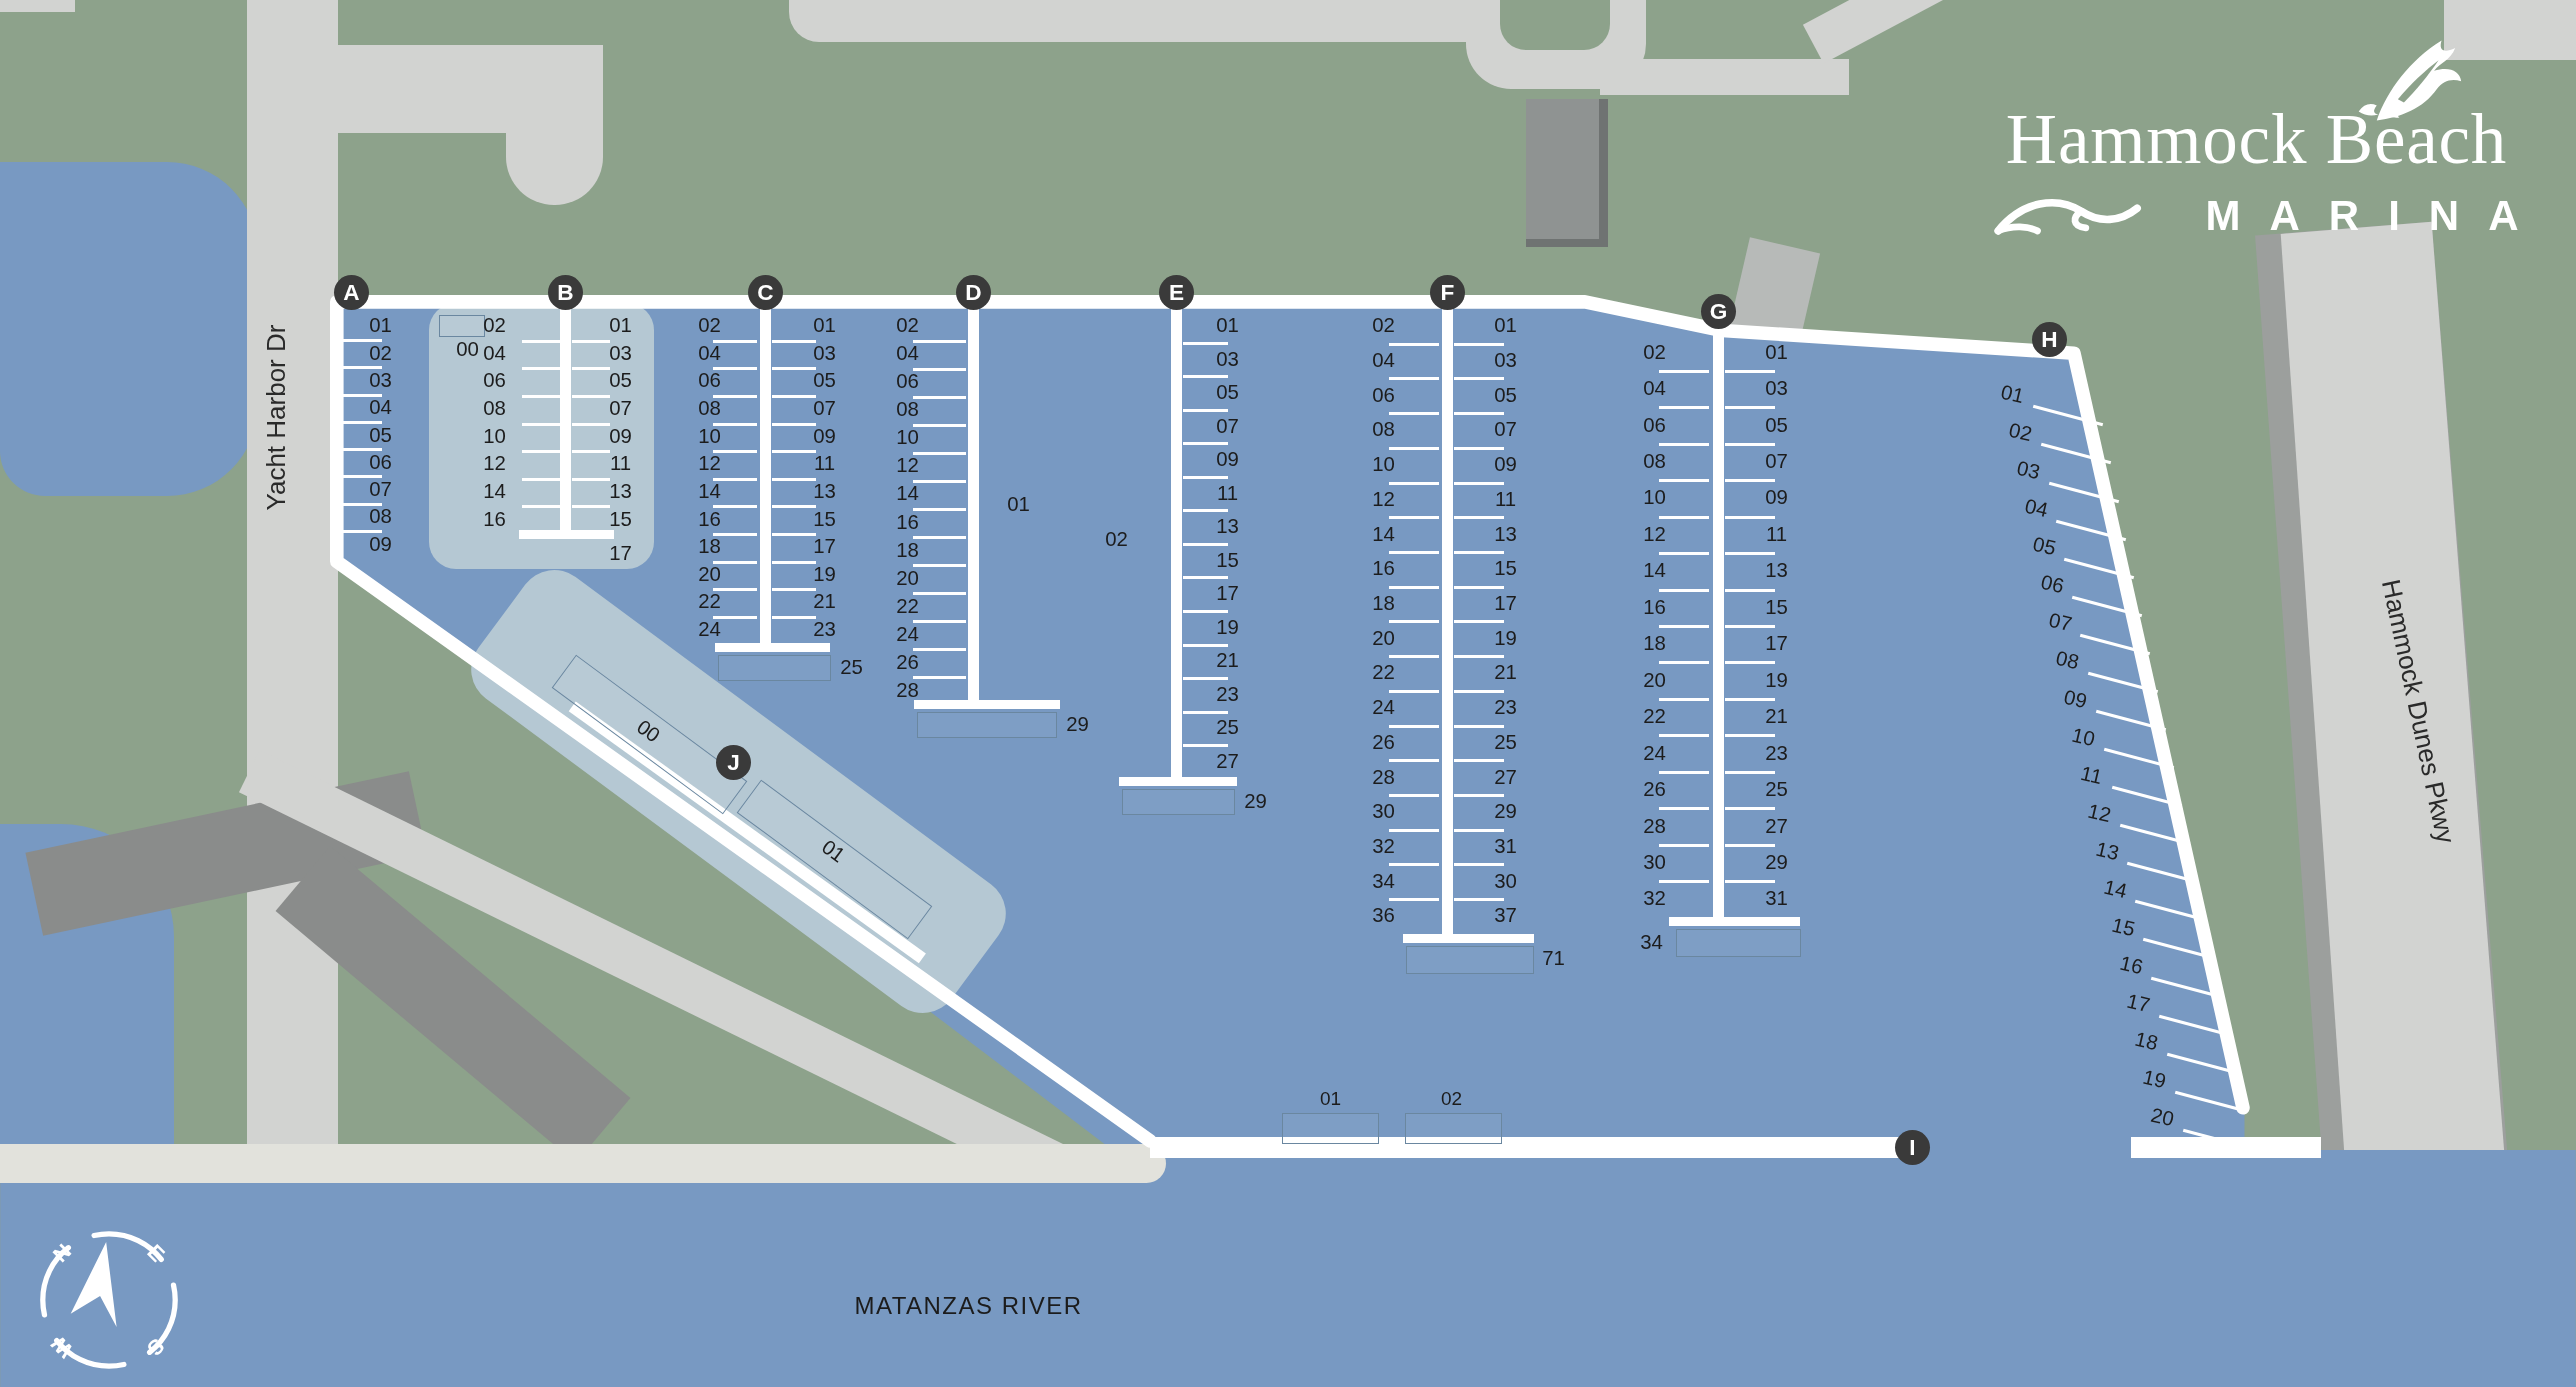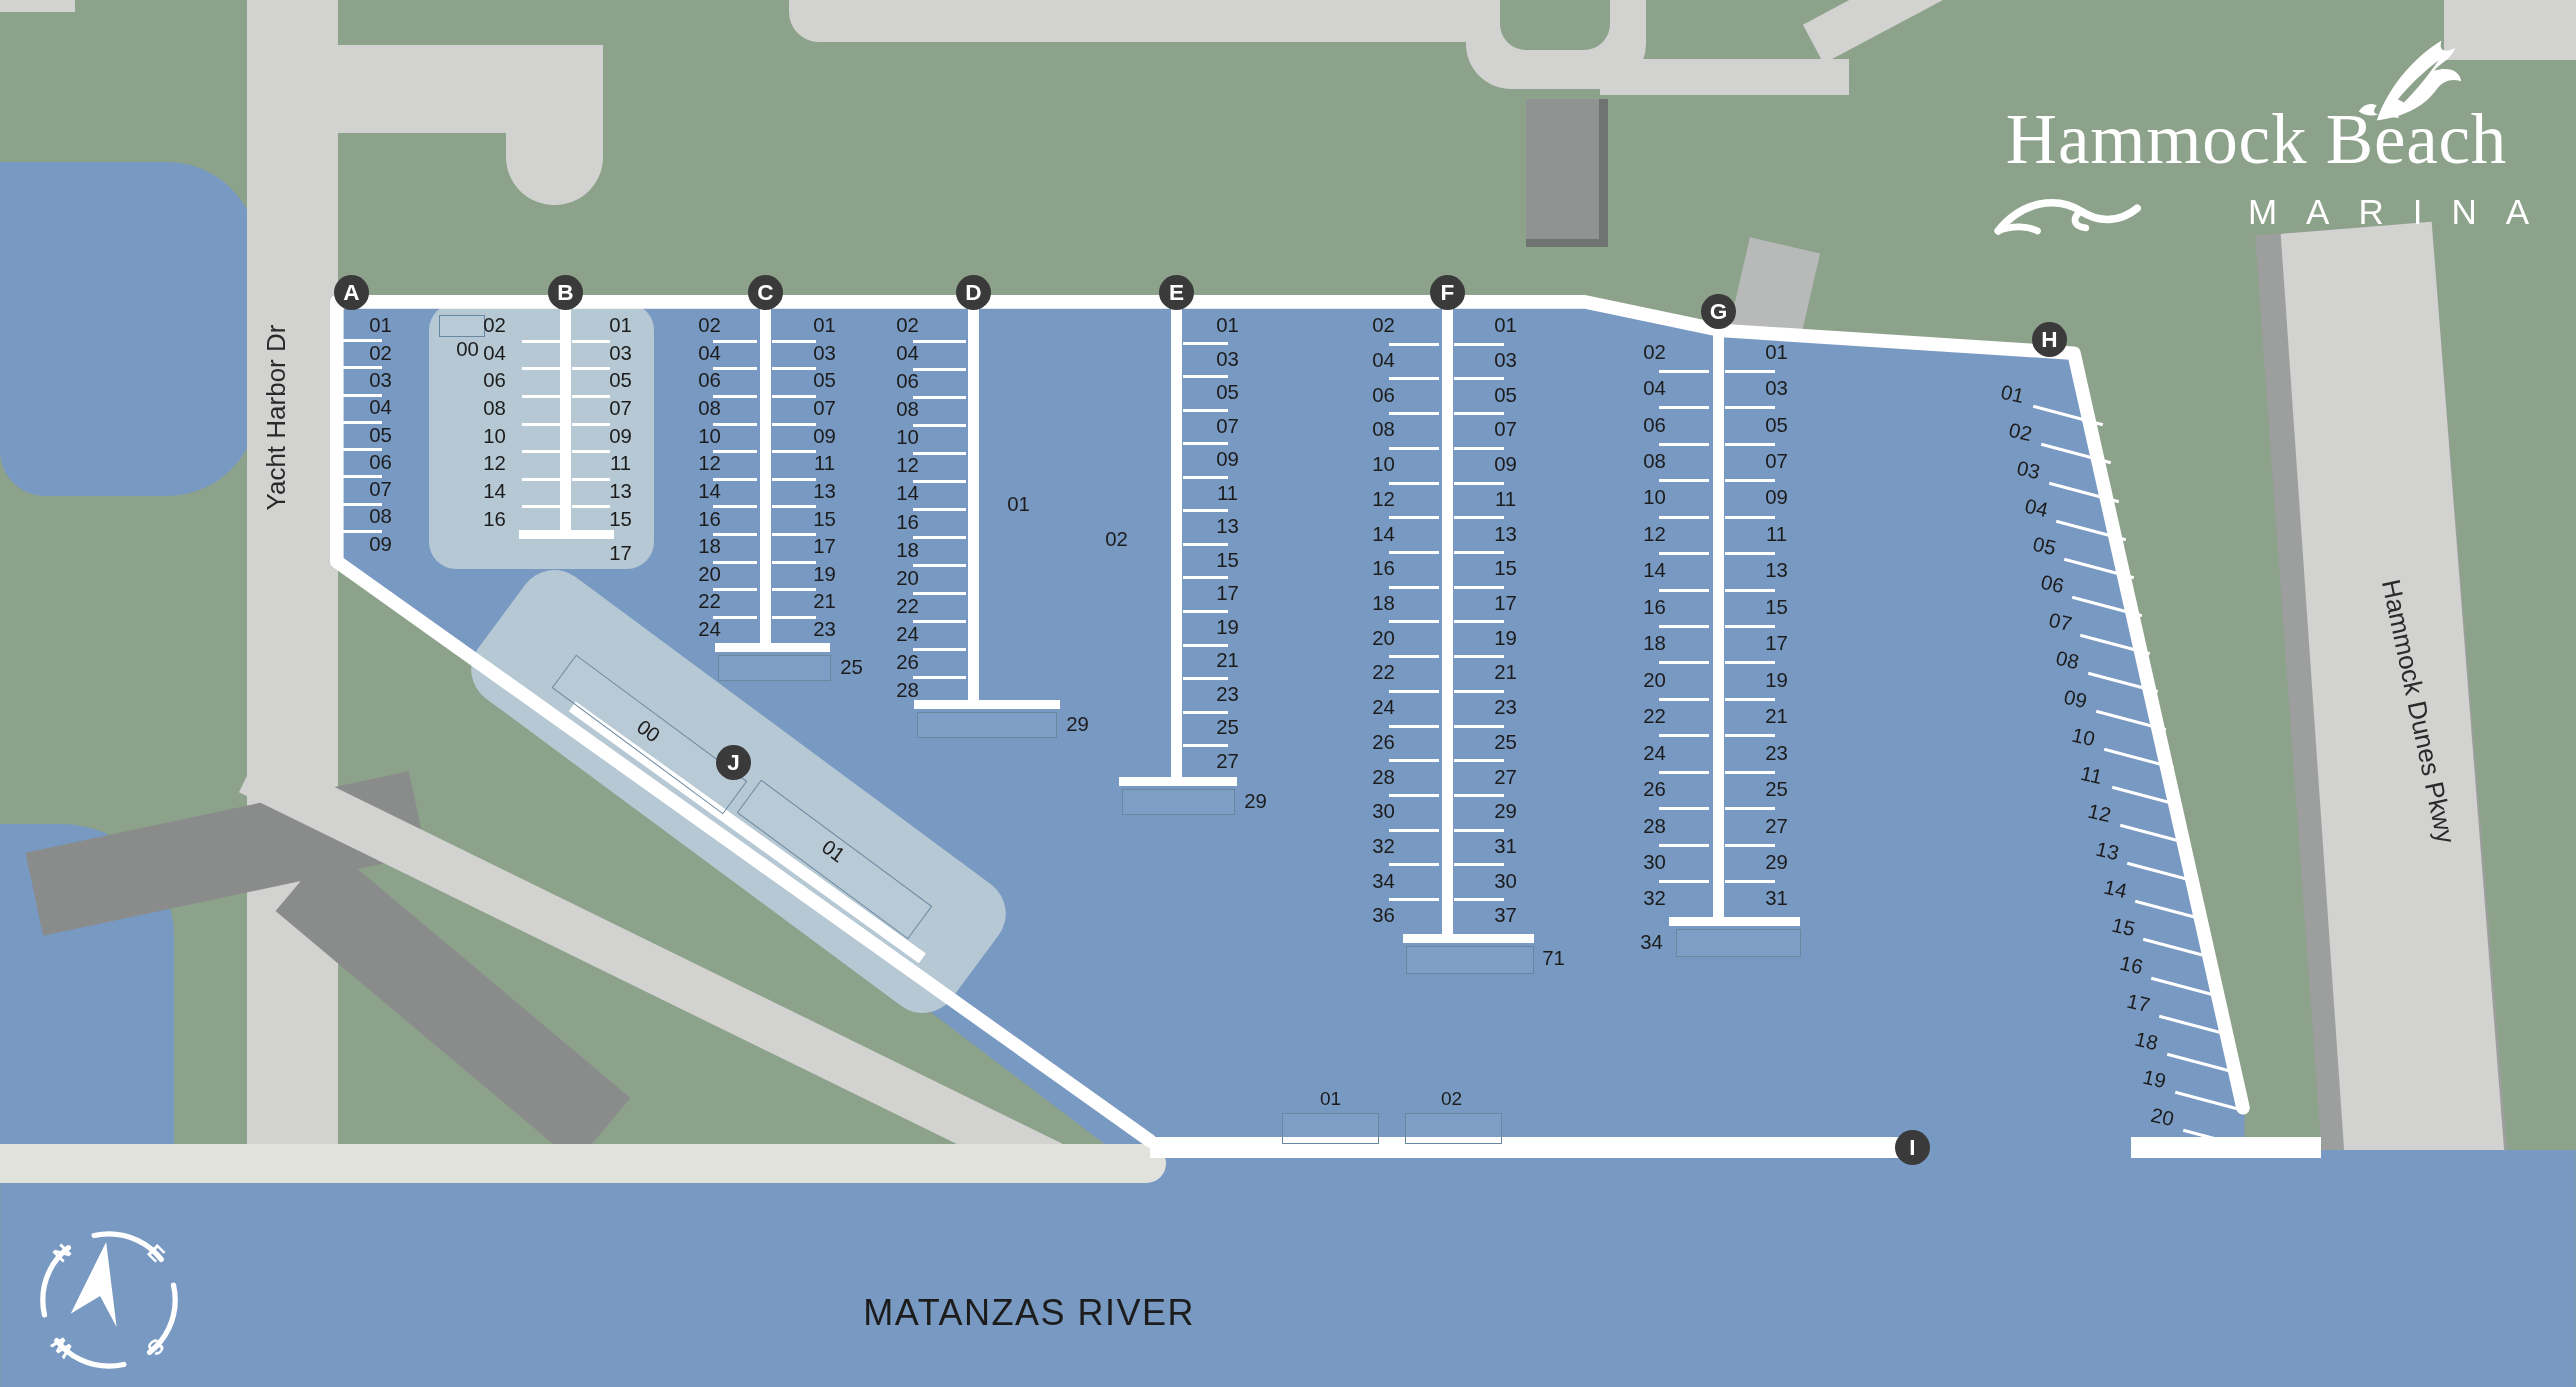--- a/index.html
+++ b/index.html
@@ -7,24 +7,24 @@
        font-family:"Liberation Sans", sans-serif;}
   .abs{position:absolute;}
   .slip{position:absolute;color:#1C1C1C;font-size:20.4px;font-weight:500;text-align:center;
         line-height:24px;white-space:nowrap;}
   .marker{position:absolute;width:35px;height:35px;border-radius:50%;background:#3A3A3A;
           color:#fff;font-weight:bold;font-size:22.6px;line-height:35px;text-align:center;z-index:9;}
   .outl{position:absolute;border:1.5px solid #6A87A0;background:rgba(255,255,255,0.05);z-index:7;}
   #logo{position:absolute;left:1977px;top:27px;width:581px;height:204px;z-index:10;color:#fff;}
   #logo-title{position:absolute;left:0;top:72px;width:559px;text-align:center;
               font-family:"Liberation Serif", serif;font-size:71px;font-weight:400;letter-spacing:0.8px;}
-  #logo-sub{position:absolute;left:189px;top:165px;width:392px;text-align:right;
-            font-size:35px;letter-spacing:29px;text-indent:29px;font-weight:400;}
-  #river-label{position:absolute;left:742px;top:1292px;width:453px;text-align:right;z-index:10;
-               font-size:36px;letter-spacing:1.5px;color:#1C1C1C;}
+  #logo-sub{position:absolute;left:189px;top:165px;width:392px;text-align:center;
+            font-size:42px;letter-spacing:29px;text-indent:29px;font-weight:700;}
+  #river-label{position:absolute;left:742px;top:1292px;width:453px;text-align:center;z-index:10;
+               font-size:24px;letter-spacing:1.5px;color:#1C1C1C;}
   #road-left-label{position:absolute;left:155px;top:402px;width:242px;text-align:center;z-index:10;
                    font-size:26px;color:#2A2A2A;transform:rotate(-90deg);}
   #road-right-label{position:absolute;left:2252px;top:696px;width:332px;text-align:center;z-index:10;
                     font-size:26px;color:#2A2A2A;transform:rotate(78deg);}
   #compass{position:absolute;left:30px;top:1221px;z-index:10;}
   svg{display:block;}
 </style>
 </head>
 <body>
 

